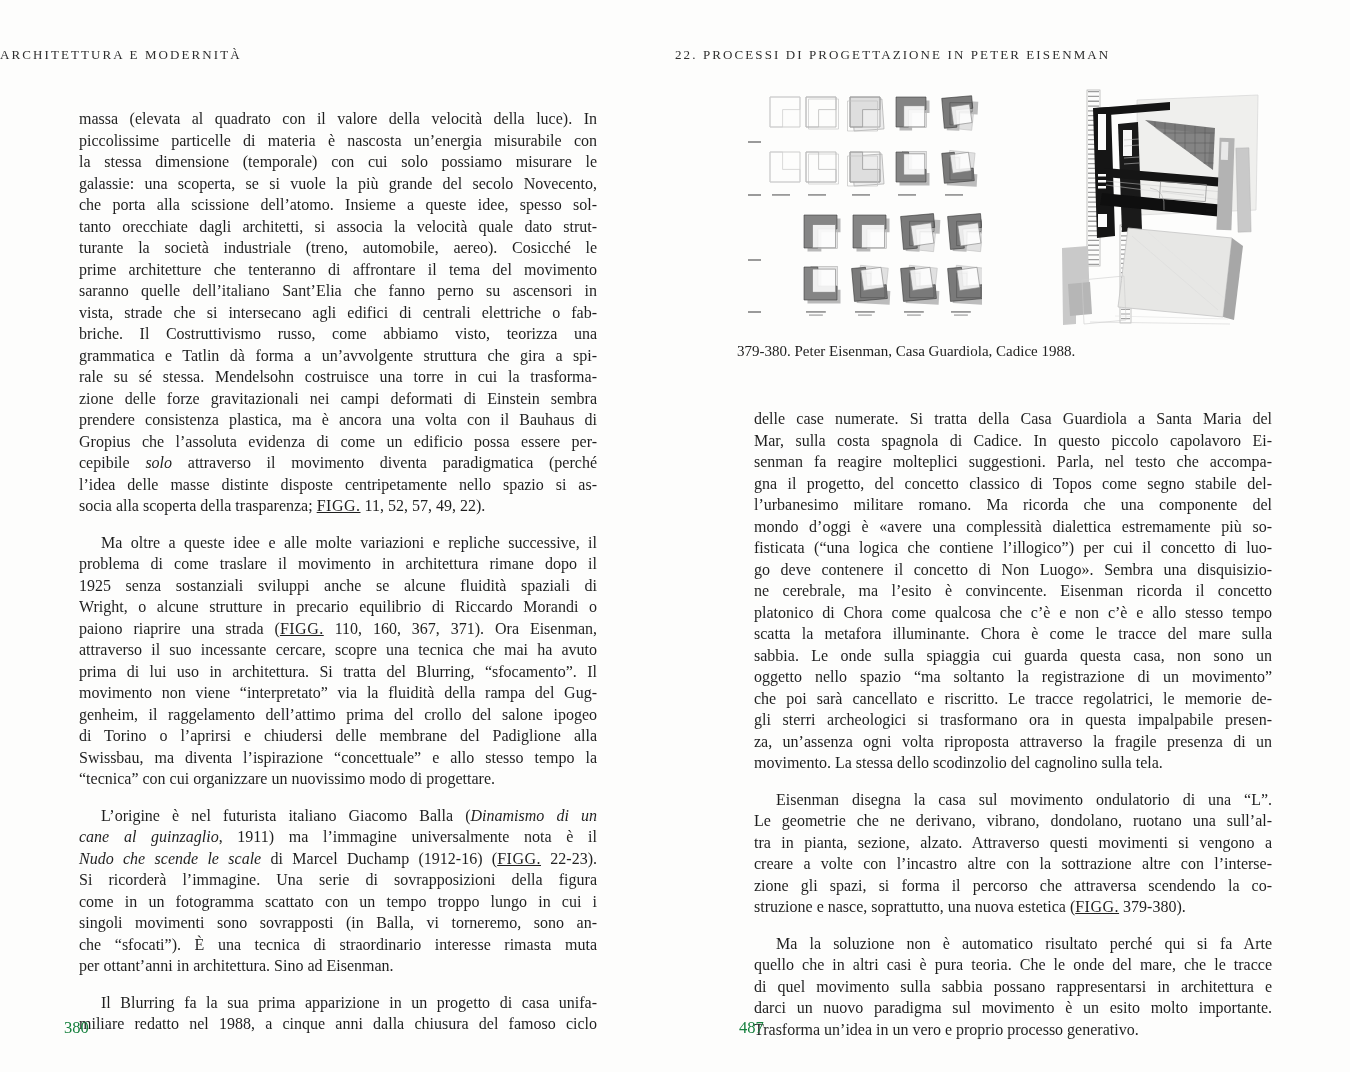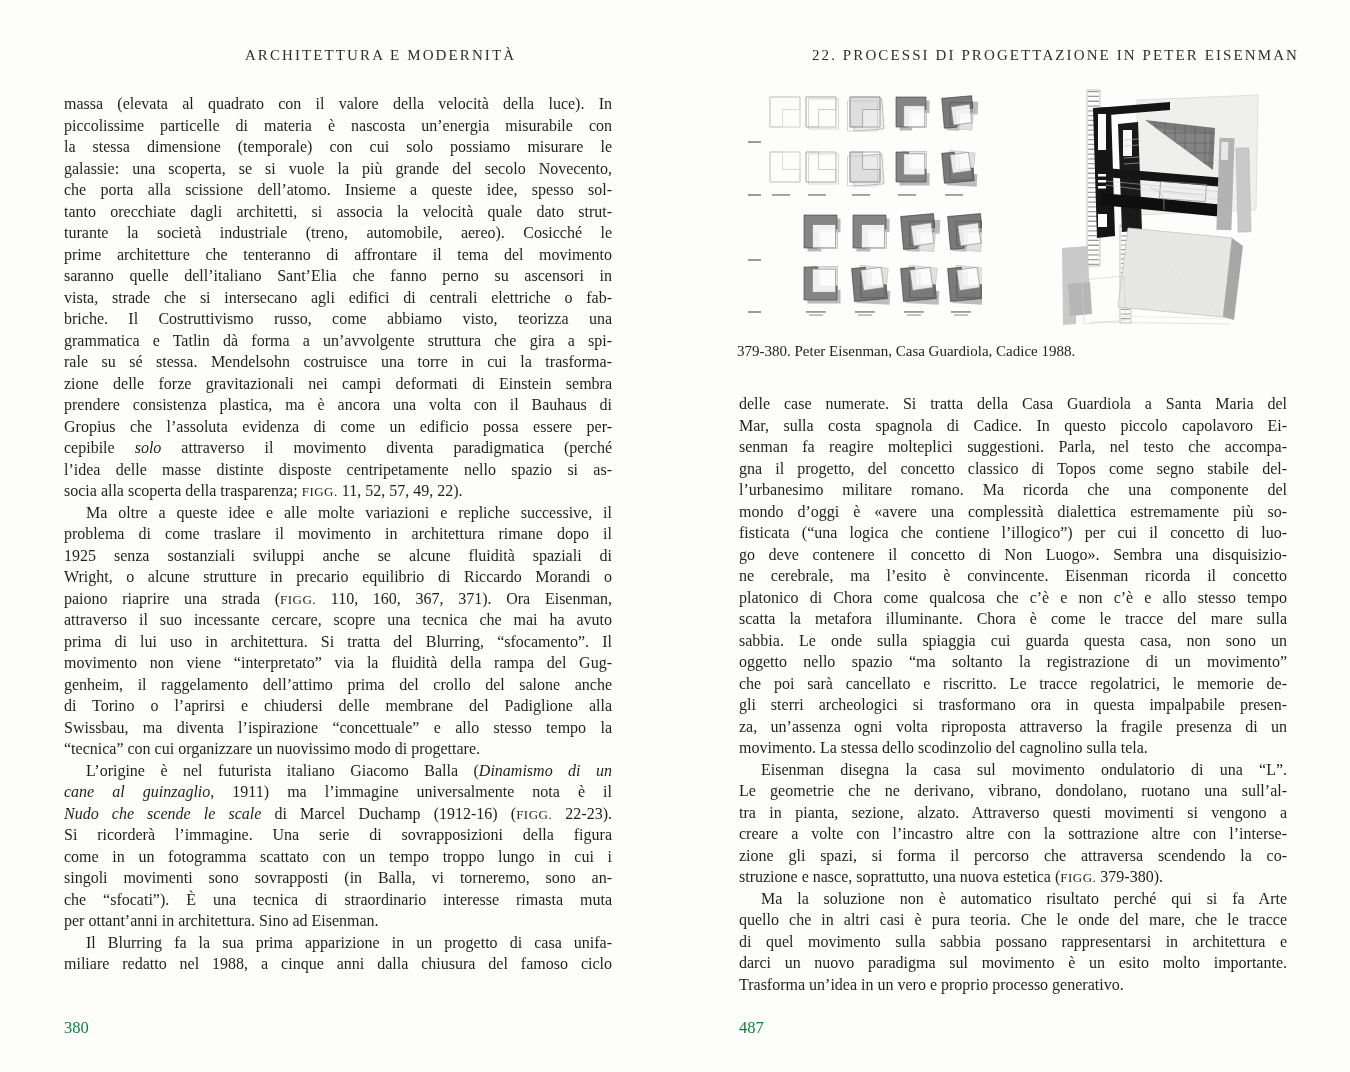--- a/index.html
+++ b/index.html
@@ -7,33 +7,33 @@
     width:1350px;height:1072px;background:#fdfdfc;
     font-family:"Liberation Serif","DejaVu Serif",serif;
     color:#1f1f1f;
     -webkit-font-smoothing:antialiased;
   }
   .spread{position:relative;width:1350px;height:1072px;background:#fdfdfc;overflow:hidden;}
   .page{position:absolute;top:0;width:675px;height:1072px;}
   #left-page{left:0;}
   #right-page{left:675px;}
   .running-head{
-    position:absolute;top:47px;left:0;width:675px;text-align:center;
-    font-size:15px;letter-spacing:2.1px;color:#2e2e2e;white-space:nowrap;padding-left:43px;
+    position:absolute;top:47px;left:0;width:675px;
+    font-size:13px;letter-spacing:2.1px;color:#2e2e2e;white-space:nowrap;
   }
   .text-block{position:absolute;left:64px;width:548px;}
-  .para{margin:0;}
+  .para{margin:15px;}
   .line{
     font-size:16px;line-height:21.5px;height:21.5px;
     white-space:nowrap;
     text-align:justify;text-align-last:justify;
   }
   .line.last{text-align:left;text-align-last:left;}
   .line.indent{text-indent:22px;}
-  .sc{font-size:13px;letter-spacing:0.5px;}
+  .sc{font-size:16px;letter-spacing:0.5px;text-decoration:underline;}
   i{font-style:italic;}
   .caption{
     position:absolute;left:62px;top:343px;width:548px;
     font-size:15px;color:#222;white-space:nowrap;
   }
   .folio{
     position:absolute;top:1018px;left:64px;width:548px;
     font-size:16.5px;color:#15803d;
   }
   #fig-grid{position:absolute;left:71px;top:93px;width:236px;height:228px;}
@@ -70,21 +70,21 @@
         </div>
         <div class="para">
           <div class="line indent">Ma oltre a queste idee e alle molte variazioni e repliche successive, il</div>
           <div class="line">problema di come traslare il movimento in architettura rimane dopo il</div>
           <div class="line">1925 senza sostanziali sviluppi anche se alcune fluidità spaziali di</div>
           <div class="line">Wright, o alcune strutture in precario equilibrio di Riccardo Morandi o</div>
           <div class="line">paiono riaprire una strada (<span class="sc">FIGG.</span> 110, 160, 367, 371). Ora Eisenman,</div>
           <div class="line">attraverso il suo incessante cercare, scopre una tecnica che mai ha avuto</div>
           <div class="line">prima di lui uso in architettura. Si tratta del Blurring, “sfocamento”. Il</div>
           <div class="line">movimento non viene “interpretato” via la fluidità della rampa del Gug-</div>
-          <div class="line">genheim, il raggelamento dell’attimo prima del crollo del salone anche</div>
+          <div class="line">genheim, il raggelamento dell’attimo prima del crollo del salone ipogeo</div>
           <div class="line">di Torino o l’aprirsi e chiudersi delle membrane del Padiglione alla</div>
           <div class="line">Swissbau, ma diventa l’ispirazione “concettuale” e allo stesso tempo la</div>
           <div class="line last">“tecnica” con cui organizzare un nuovissimo modo di progettare.</div>
         </div>
         <div class="para">
           <div class="line indent">L’origine è nel futurista italiano Giacomo Balla (<i>Dinamismo di un</i></div>
           <div class="line"><i>cane al guinzaglio</i>, 1911) ma l’immagine universalmente nota è il</div>
           <div class="line"><i>Nudo che scende le scale</i> di Marcel Duchamp (1912-16) (<span class="sc">FIGG.</span> 22-23).</div>
           <div class="line">Si ricorderà l’immagine. Una serie di sovrapposizioni della figura</div>
           <div class="line">come in un fotogramma scattato con un tempo troppo lungo in cui i</div>

